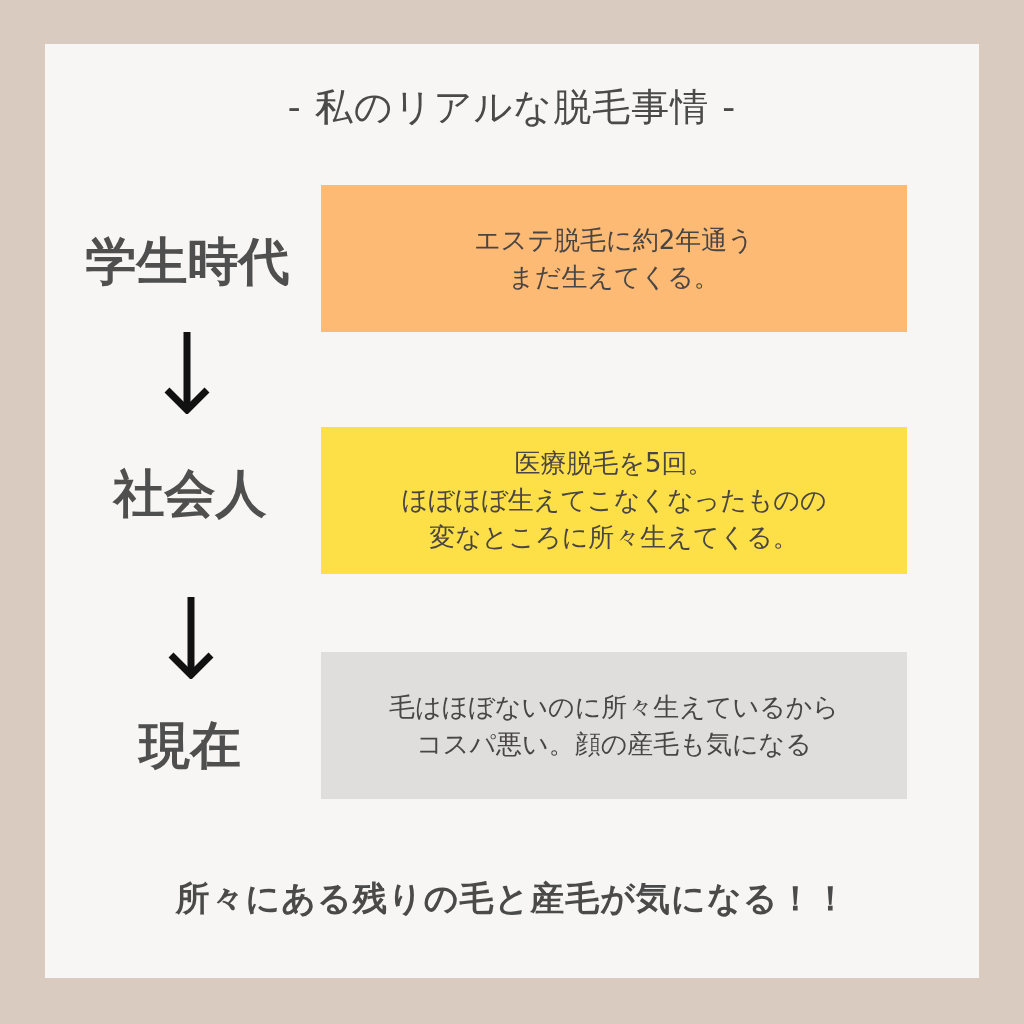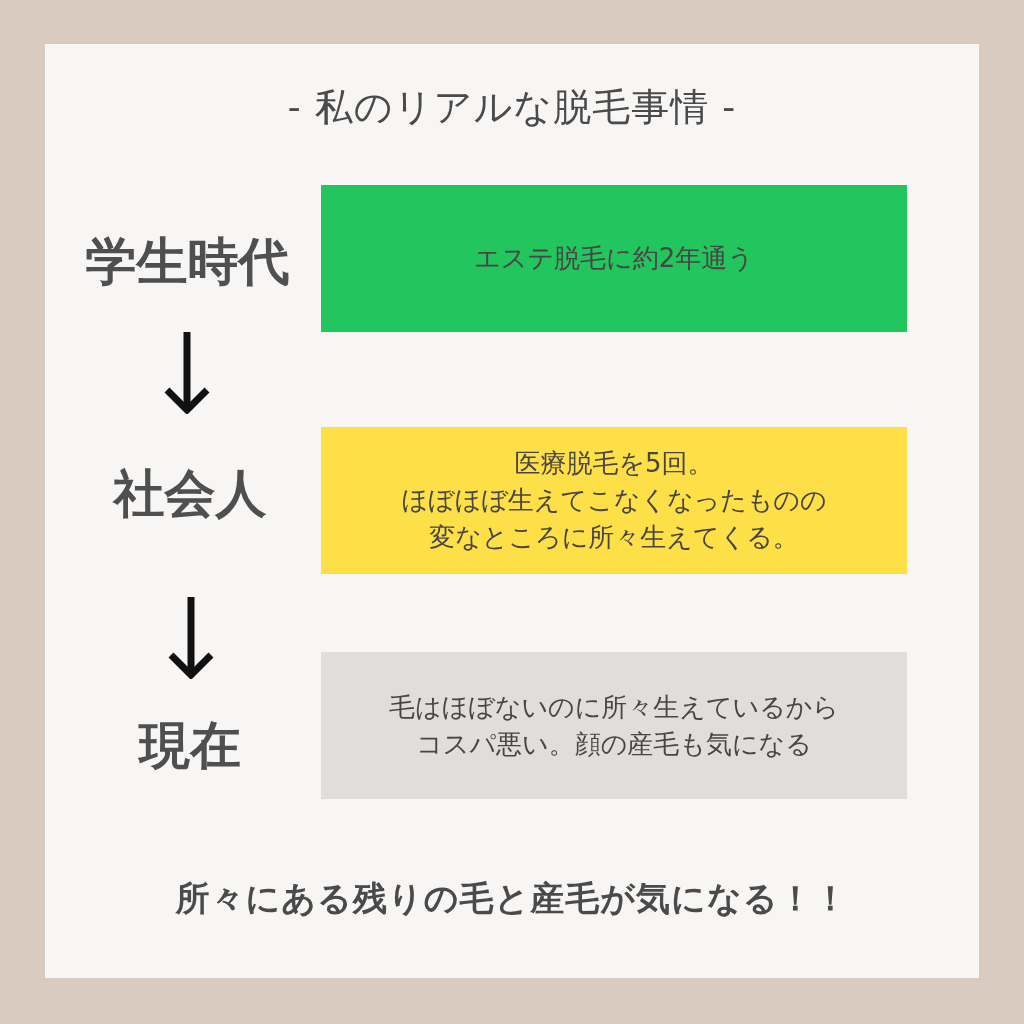--- a/index.html
+++ b/index.html
@@ -83,22 +83,23 @@
     }
   </style>
 </head>
 <body>
 
 <div class="panel"></div>
 
 <div class="title">- 私のリアルな脱毛事情 -</div>
 
 <div class="stage-label" style="left:80px; top:236px; width:215px;">学生時代</div>
-<div class="box" style="top:185px; background:#22c55e;">
+<div class="box" style="top:185px; background:#fdba74;">
   <span class="line">エステ脱毛に約2年通う</span>
+  <span class="line">まだ生えてくる。</span>
 </div>
 
 <svg class="arrow" style="left:162px; top:330px;" viewBox="0 0 50 84">
   <line x1="25" y1="2" x2="25" y2="78" stroke="#111111" stroke-width="7"></line>
   <polyline points="5,60 25,80 45,60" fill="none" stroke="#111111" stroke-width="7" stroke-linejoin="miter"></polyline>
 </svg>
 
 <div class="stage-label" style="left:90px; top:468px; width:200px;">社会人</div>
 <div class="box" style="top:427px; background:#fde047;">
   <span class="line">医療脱毛を5回。</span>

